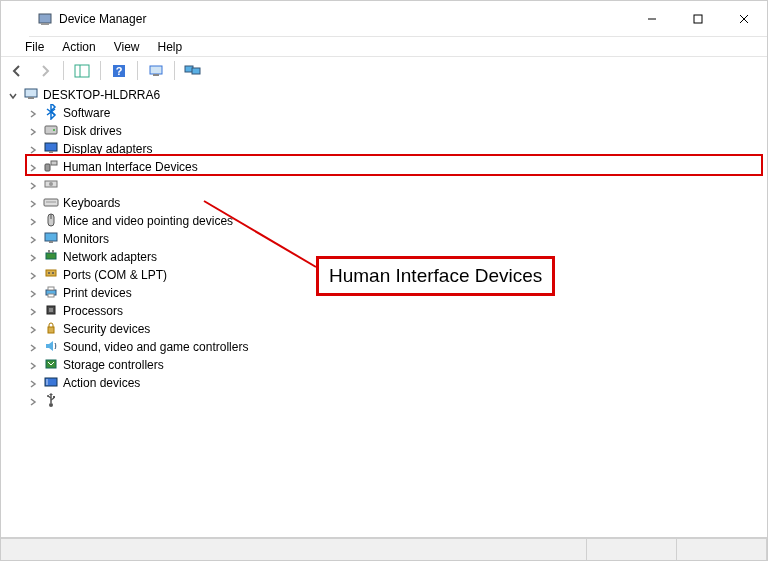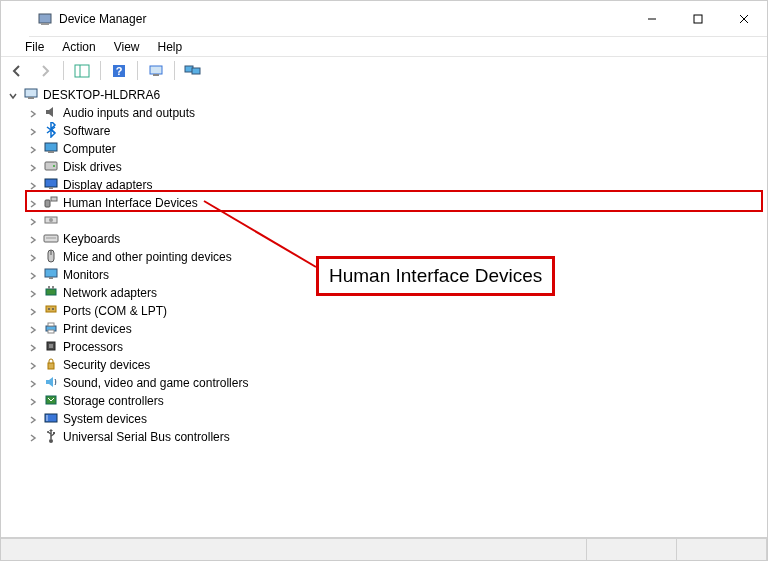--- a/index.html
+++ b/index.html
@@ -215,67 +215,36 @@
       <ul class="children" id="device-categories">
           <li>
             <div class="tree-node">
               <span class="expander">
                 <svg viewBox="0 0 8 8">
                   <path d="M2 1 L6 4 L2 7" fill="none" stroke="#888" stroke-width="1.5"></path>
                 </svg>
               </span>
               <span class="node-icon">
                 <svg viewBox="0 0 16 16">
-                  <path d="M3 6h3l4-3v10l-4-3H3z" fill="#666"></path>
-                </svg>
-              </span>
-              <span class="node-label">Audio inputs and outputs</span>
-            </div>
-          </li>
-          <li>
-            <div class="tree-node">
-              <span class="expander">
-                <svg viewBox="0 0 8 8">
-                  <path d="M2 1 L6 4 L2 7" fill="none" stroke="#888" stroke-width="1.5"></path>
-                </svg>
-              </span>
-              <span class="node-icon">
-                <svg viewBox="0 0 16 16">
                   <path d="M8 1v14l4-4-4-4 4-4-4-4z" fill="none" stroke="#0a6ed1" stroke-width="1.5"></path>
                   <path d="M4 5l8 6M4 11l8-6" stroke="#0a6ed1" stroke-width="1.5"></path>
                 </svg>
               </span>
               <span class="node-label">Software</span>
             </div>
           </li>
           <li>
             <div class="tree-node">
               <span class="expander">
                 <svg viewBox="0 0 8 8">
                   <path d="M2 1 L6 4 L2 7" fill="none" stroke="#888" stroke-width="1.5"></path>
                 </svg>
               </span>
               <span class="node-icon">
                 <svg viewBox="0 0 16 16">
-                  <rect x="2" y="3" width="12" height="8" fill="#4aa3df" stroke="#246"></rect>
-                  <rect x="5" y="11" width="6" height="2" fill="#888"></rect>
-                </svg>
-              </span>
-              <span class="node-label">Computer</span>
-            </div>
-          </li>
-          <li>
-            <div class="tree-node">
-              <span class="expander">
-                <svg viewBox="0 0 8 8">
-                  <path d="M2 1 L6 4 L2 7" fill="none" stroke="#888" stroke-width="1.5"></path>
-                </svg>
-              </span>
-              <span class="node-icon">
-                <svg viewBox="0 0 16 16">
                   <rect x="2" y="4" width="12" height="8" rx="1" fill="#ccc" stroke="#666"></rect>
                   <circle cx="11" cy="8" r="1" fill="#3a3"></circle>
                 </svg>
               </span>
               <span class="node-label">Disk drives</span>
             </div>
           </li>
           <li>
             <div class="tree-node">
               <span class="expander">
@@ -345,21 +314,21 @@
                 <svg viewBox="0 0 8 8">
                   <path d="M2 1 L6 4 L2 7" fill="none" stroke="#888" stroke-width="1.5"></path>
                 </svg>
               </span>
               <span class="node-icon">
                 <svg viewBox="0 0 16 16">
                   <rect x="5" y="2" width="6" height="12" rx="3" fill="#ccc" stroke="#555"></rect>
                   <line x1="8" y1="2" x2="8" y2="7" stroke="#555"></line>
                 </svg>
               </span>
-              <span class="node-label">Mice and other pointing devices</span>
+              <span class="node-label">Mice and video pointing devices</span>
             </div>
           </li>
           <li>
             <div class="tree-node">
               <span class="expander">
                 <svg viewBox="0 0 8 8">
                   <path d="M2 1 L6 4 L2 7" fill="none" stroke="#888" stroke-width="1.5"></path>
                 </svg>
               </span>
               <span class="node-icon">
@@ -494,41 +463,40 @@
                 </svg>
               </span>
               <span class="node-icon">
                 <svg viewBox="0 0 16 16">
                   <rect x="2" y="4" width="12" height="8" fill="#3a76d8" stroke="#135"></rect>
                   <circle cx="4" cy="6" r=".7" fill="#fff"></circle>
                   <circle cx="4" cy="8" r=".7" fill="#fff"></circle>
                   <circle cx="4" cy="10" r=".7" fill="#fff"></circle>
                 </svg>
               </span>
-              <span class="node-label">System devices</span>
+              <span class="node-label">Action devices</span>
             </div>
           </li>
           <li>
             <div class="tree-node">
               <span class="expander">
                 <svg viewBox="0 0 8 8">
                   <path d="M2 1 L6 4 L2 7" fill="none" stroke="#888" stroke-width="1.5"></path>
                 </svg>
               </span>
               <span class="node-icon">
                 <svg viewBox="0 0 16 16">
                   <circle cx="8" cy="13" r="2" fill="#555"></circle>
                   <line x1="8" y1="11" x2="8" y2="3" stroke="#555" stroke-width="1.5"></line>
                   <path d="M8 6l-3-2M8 8l3-2" stroke="#555" stroke-width="1.5"></path>
                   <rect x="10" y="4" width="2" height="2" fill="#555"></rect>
                   <circle cx="5" cy="4" r="1" fill="#555"></circle>
                   <path d="M6 3l2-2 2 2" fill="#555"></path>
                 </svg>
               </span>
-              <span class="node-label">Universal Serial Bus controllers</span>
             </div>
           </li>
         </ul>
     </li>
   </ul>
 </div>
 
 <div class="statusbar">
   <div class="status-cell"></div>
   <div class="status-cell"></div>

